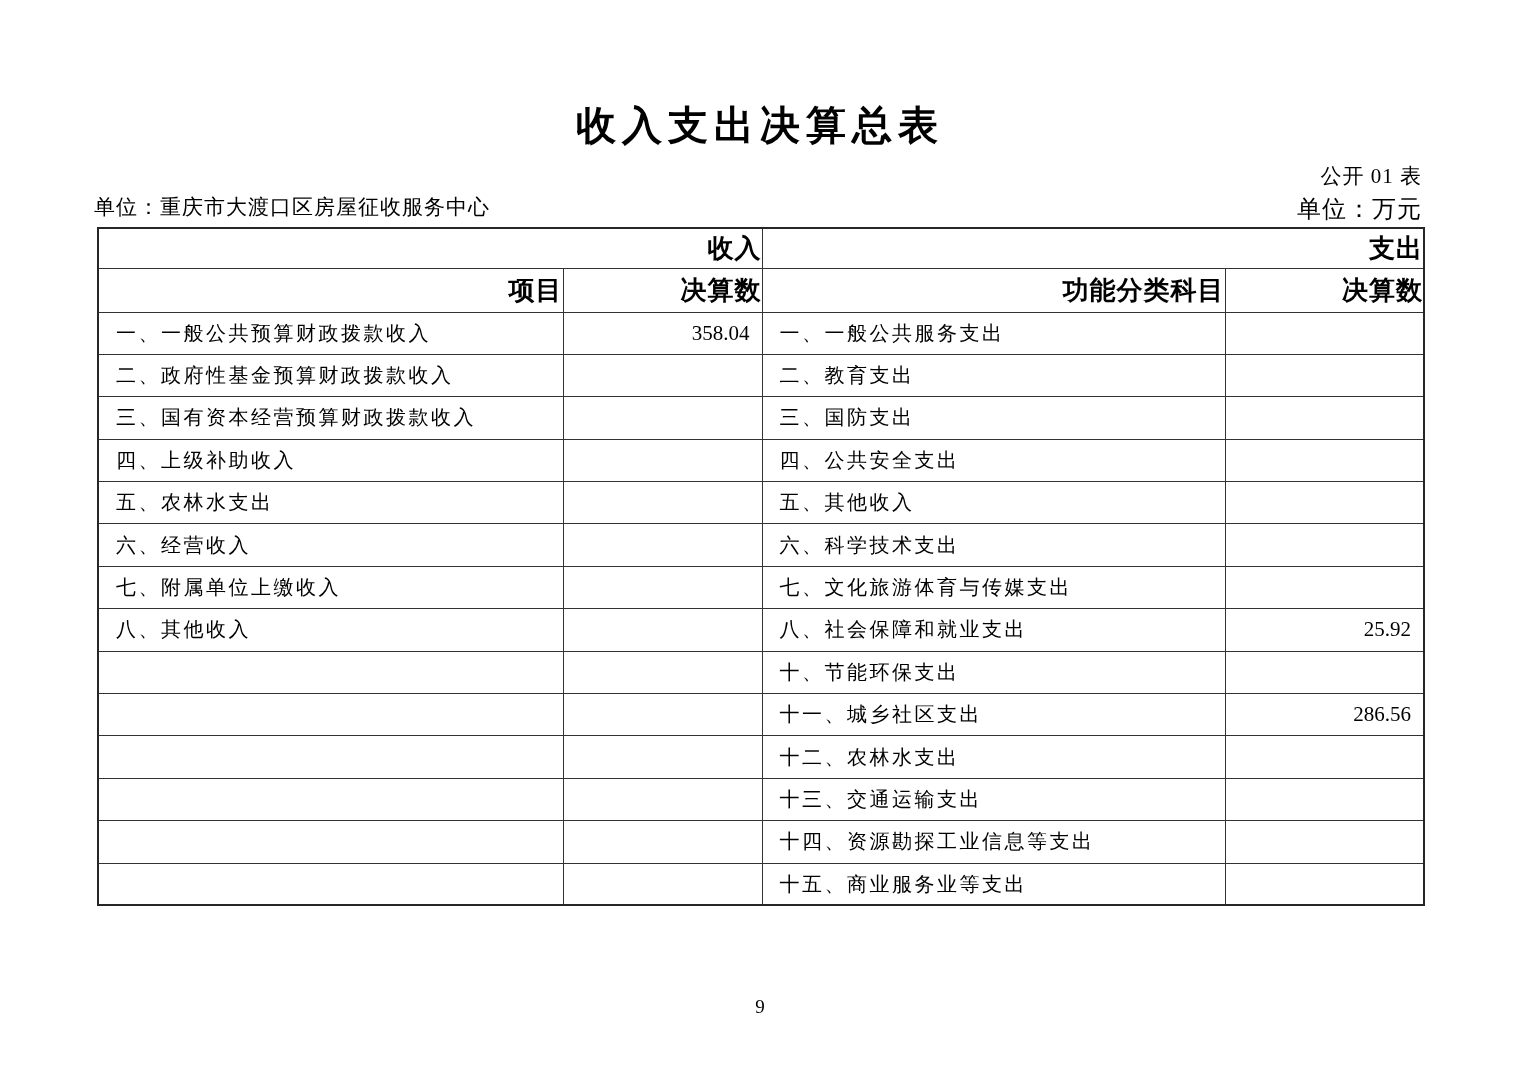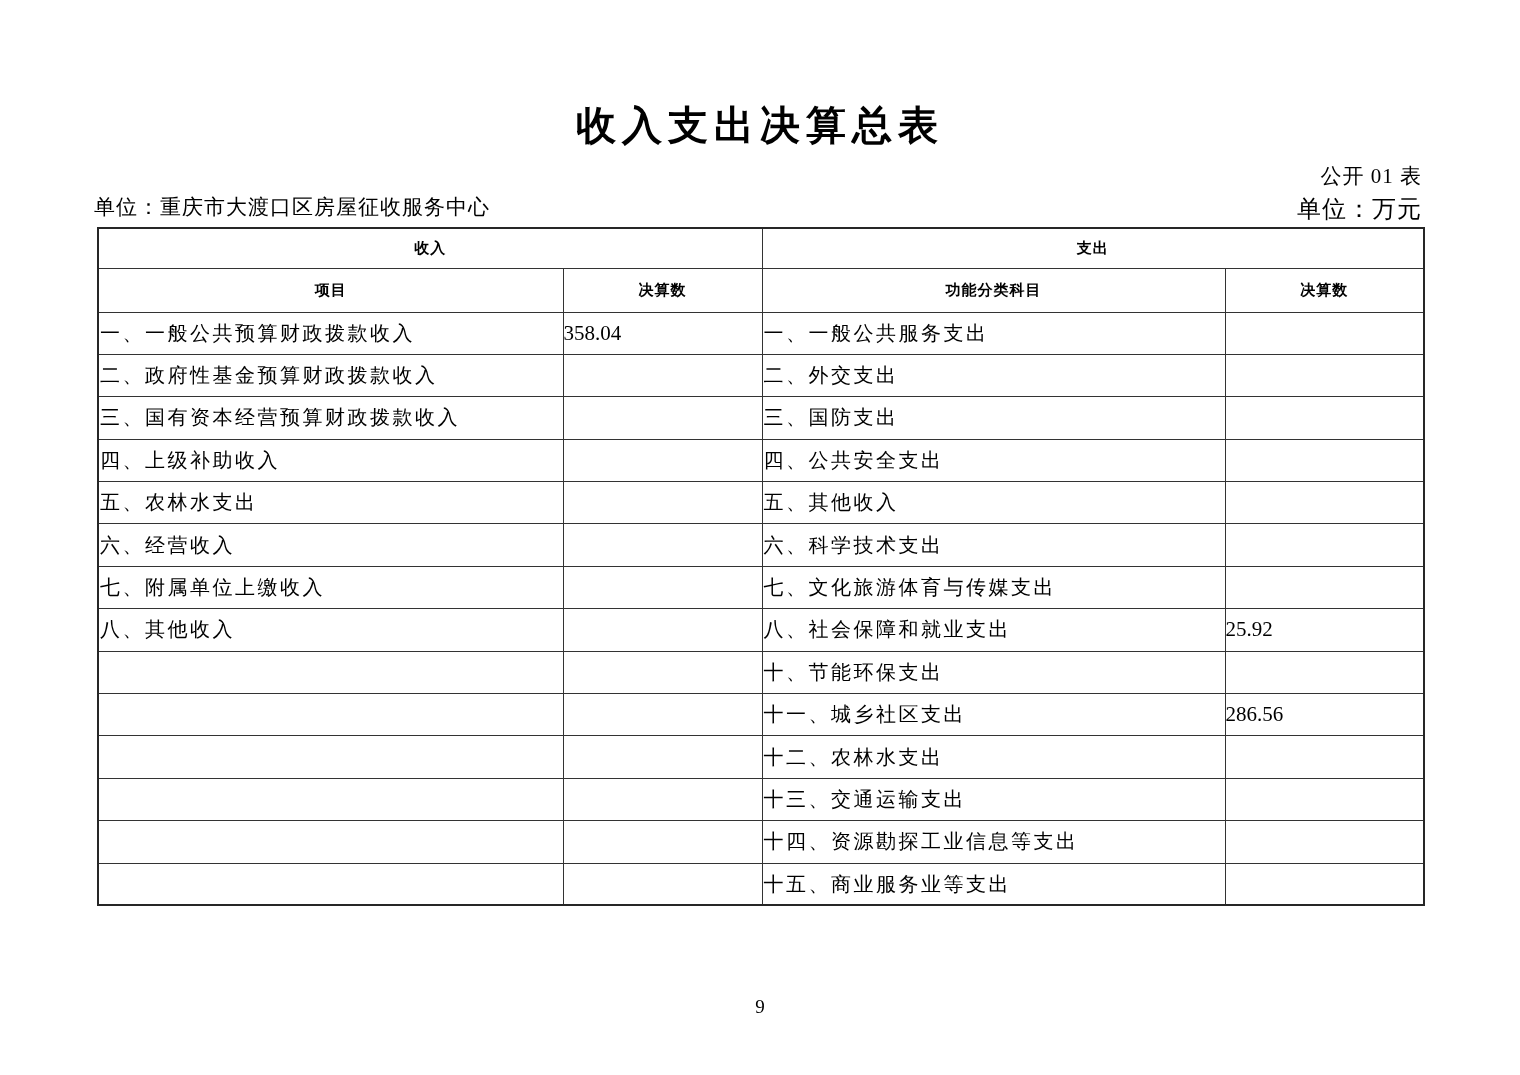--- a/index.html
+++ b/index.html
@@ -55,38 +55,38 @@
     border: 2px solid #262626;
   }
   .budget-table th, .budget-table td {
     border: 1.5px solid #333333;
     overflow: hidden;
     white-space: nowrap;
   }
   .budget-table thead th {
     font-family: "Liberation Sans", "DejaVu Sans", sans-serif;
     font-weight: bold;
-    text-align: center;
-    font-size: 15px;
+    text-align: right;
+    font-size: 26px;
     letter-spacing: 1px;
   }
   .budget-table tr.h1 th { height: 40px; }
   .budget-table tr.h2 th { height: 44px; }
   .budget-table tbody td {
     height: 42.4px;
     font-size: 20px;
     vertical-align: middle;
   }
   .budget-table td.item-text {
     text-align: left;
-    padding-left: 1px;
+    padding-left: 17px;
     letter-spacing: 2.5px;
   }
   .budget-table td.amount-text {
-    text-align: left;
+    text-align: right;
     padding-right: 12px;
     font-size: 21px;
     letter-spacing: 0;
   }
   .page-number {
     position: absolute;
     top: 996px;
     left: 0;
     width: 100%;
     text-align: center;
@@ -124,21 +124,21 @@
   <tbody id="table-body">
       <tr>
         <td class="item-text">一、一般公共预算财政拨款收入</td>
         <td class="amount-text">358.04</td>
         <td class="item-text">一、一般公共服务支出</td>
         <td class="amount-text"></td>
       </tr>
       <tr>
         <td class="item-text">二、政府性基金预算财政拨款收入</td>
         <td class="amount-text"></td>
-        <td class="item-text">二、外交支出</td>
+        <td class="item-text">二、教育支出</td>
         <td class="amount-text"></td>
       </tr>
       <tr>
         <td class="item-text">三、国有资本经营预算财政拨款收入</td>
         <td class="amount-text"></td>
         <td class="item-text">三、国防支出</td>
         <td class="amount-text"></td>
       </tr>
       <tr>
         <td class="item-text">四、上级补助收入</td>

